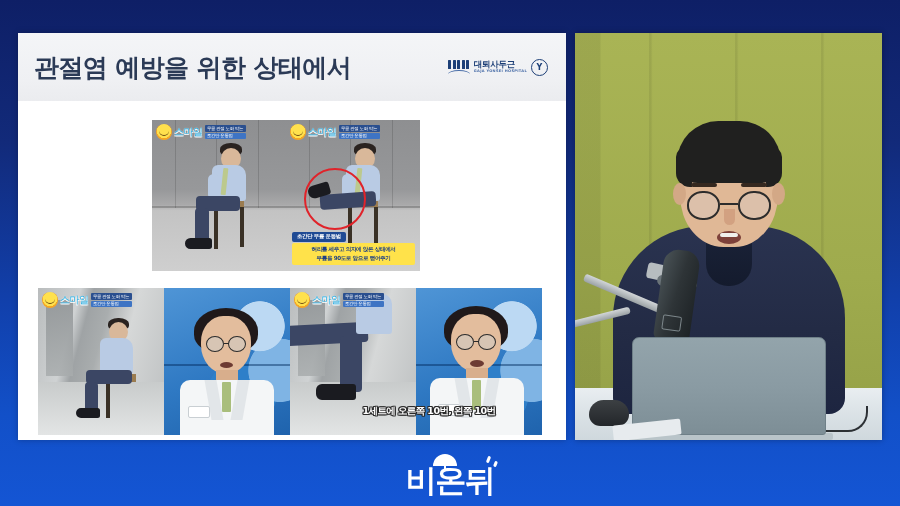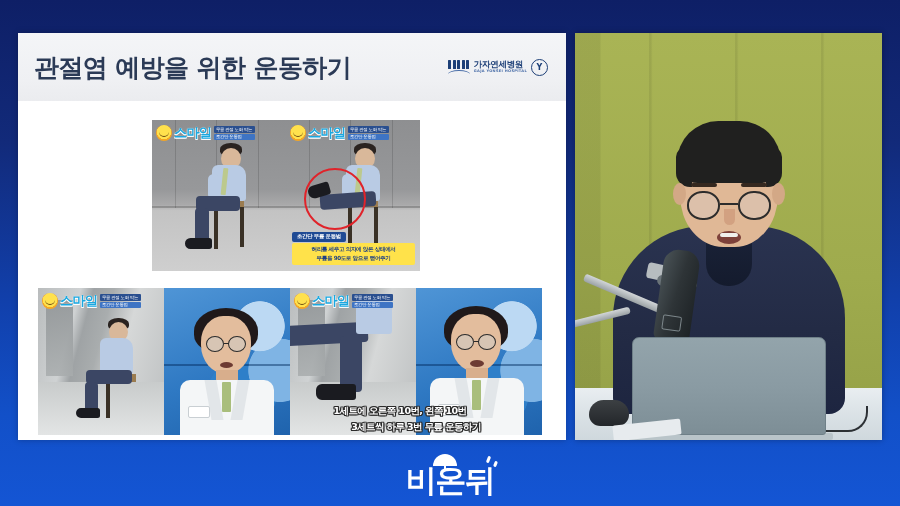--- a/index.html
+++ b/index.html
@@ -130,21 +130,21 @@
   .bug-sun {
     width:16px; height:16px; border-radius:50%;
     background:radial-gradient(circle at 50% 44%,#ffe14d 0 58%,#f5a623 60% 100%);
     position:relative;
   }
   .bug-sun::after {
     content:""; position:absolute; left:3px; top:5px; width:10px; height:6px;
     border-bottom:1.4px solid #6b4a12; border-radius:0 0 8px 8px;
   }
   .bug-word {
-    font-size:13px; font-weight:bold; color:#1ba8e0; letter-spacing:-.5px;
+    font-size:10px; font-weight:normal; color:#1ba8e0; letter-spacing:-.5px;
     text-shadow:0 0 1px #fff, .6px .6px 0 #fff,-.6px .6px 0 #fff;
   }
   .bug-tag { display:flex; flex-direction:column; gap:1px; }
   .bug-tag span {
     display:block; font-size:4.4px; color:#fff; letter-spacing:-.3px;
     background:#2a4f8f; padding:.8px 2.5px; border-radius:1px; white-space:nowrap;
   }
   .bug-tag span:last-child { background:#3e74c4; }
 
   
@@ -347,35 +347,35 @@
   }
   #rain-1 { right:4px;  top:-9px; }
   #rain-2 { right:-3px; top:-4px; height:6px; }
 </style>
 </head>
 <body>
 
 <div id="slide">
 
   <div id="slide-header">
-    <div id="slide-title">관절염 예방을 위한 운동하기</div>
+    <div id="slide-title">관절염 예방을 위한 상태에서</div>
 
     <div class="hosp-logo">
       <div class="hosp-mark">
         <div class="hosp-bars">
           <i></i>
             <i></i>
             <i></i>
             <i></i>
             <i></i>
         </div>
         <div class="hosp-arc"></div>
       </div>
       <div class="hosp-txt">
-        <span class="hosp-kr">가자연세병원</span>
+        <span class="hosp-kr">대퇴사두근</span>
         <span class="hosp-en">GAJA YONSEI HOSPITAL</span>
       </div>
       <div class="hosp-seal">Y</div>
     </div>
   </div>
 
   <div class="thumb" id="thumb-top-left">
     <div class="scene-office"></div>
 
     <div class="p-chair" style="left:58px;top:78px;width:34px;height:9px;"></div>
@@ -492,22 +492,21 @@
     <div class="d-bridge" style="left:58px;top:53px;width:5px;"></div>
     <div class="d-mouth" style="left:54px;top:72px;width:14px;height:7px;"></div>
     <div class="d-neck" style="left:50px;top:80px;width:22px;height:14px;"></div>
     <div class="d-coat" style="left:14px;top:90px;width:94px;height:57px;"></div>
     <div class="d-lapelL" style="left:42px;top:90px;width:12px;height:40px;transform:skewX(10deg);"></div>
     <div class="d-lapelR" style="left:68px;top:90px;width:12px;height:40px;transform:skewX(-10deg);"></div>
     <div class="d-dtie" style="left:56px;top:92px;width:9px;height:30px;"></div>
     <div class="d-badge" style="left:22px;top:116px;width:22px;height:12px;"></div>
   </div>
 
-  <div class="cap-w two" style="left:256px;width:252px;bottom:22px;">1세트에 오른쪽 10번, 왼쪽 10번</div>
-  <div class="cap-w two" style="left:272px;width:252px;bottom:6px;">3세트씩 하루 3번 무릎 운동하기</div>
+  <div class="cap-w two" style="left:285px;width:252px;bottom:22px;">1세트에 오른쪽 10번, 왼쪽 10번</div>
 
 </div>
 
 <div id="video-panel">
   <div id="vp-wall"></div>
   <div id="vp-desk"></div>
 
   <div id="host-body">
     <div id="host-collar"></div>
   </div>

